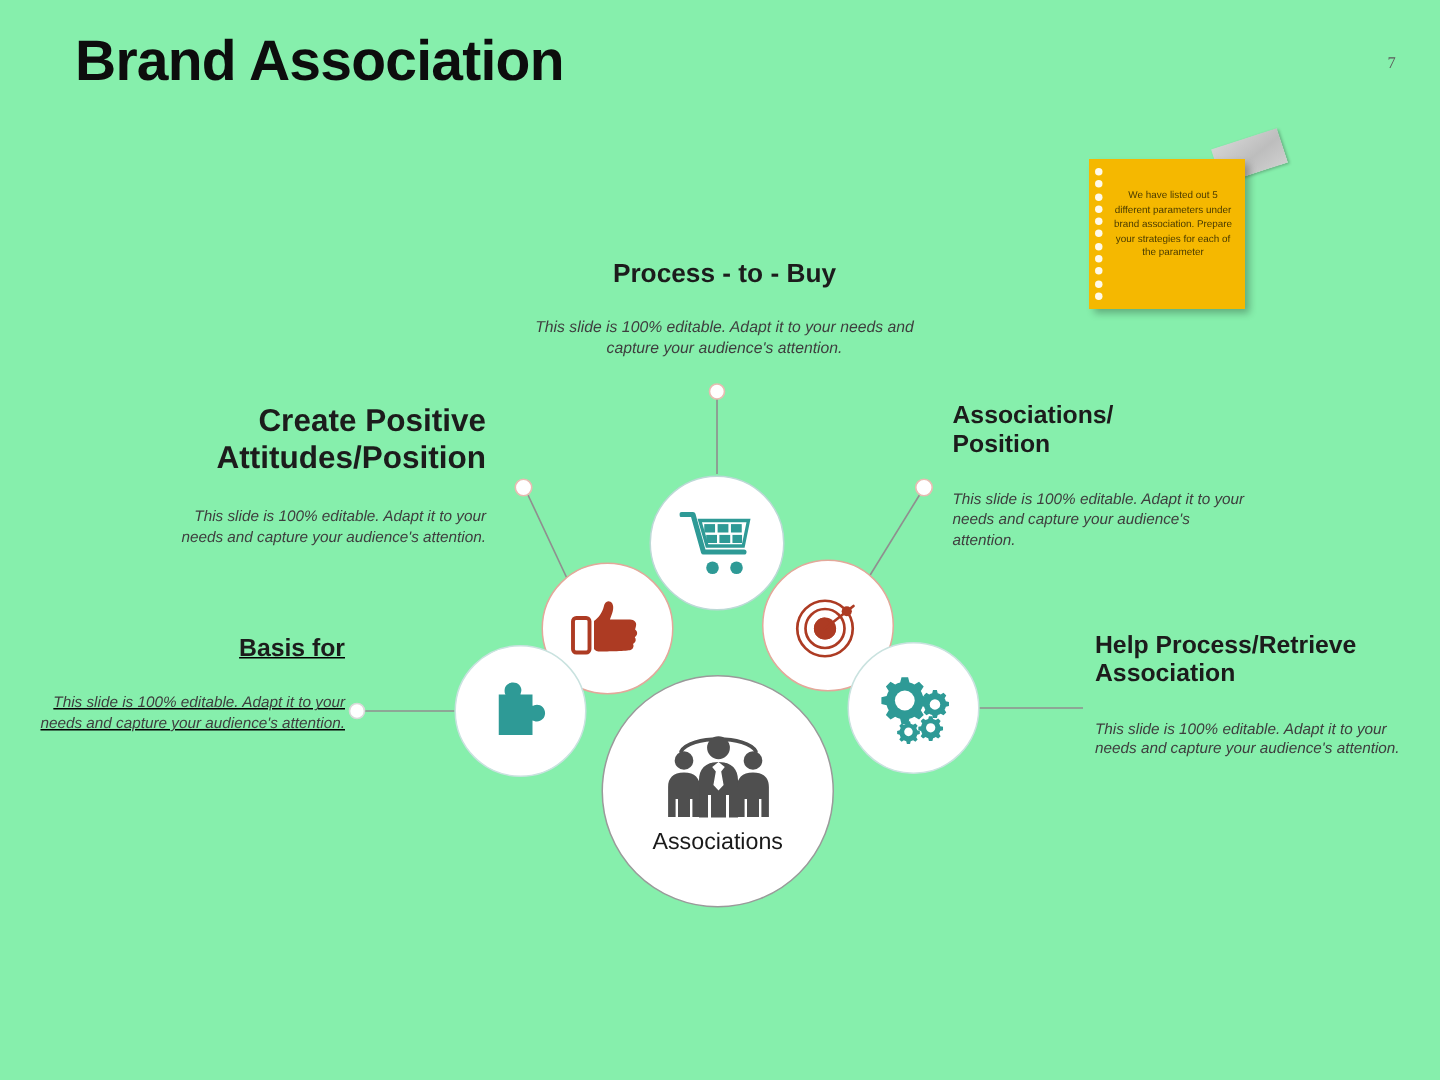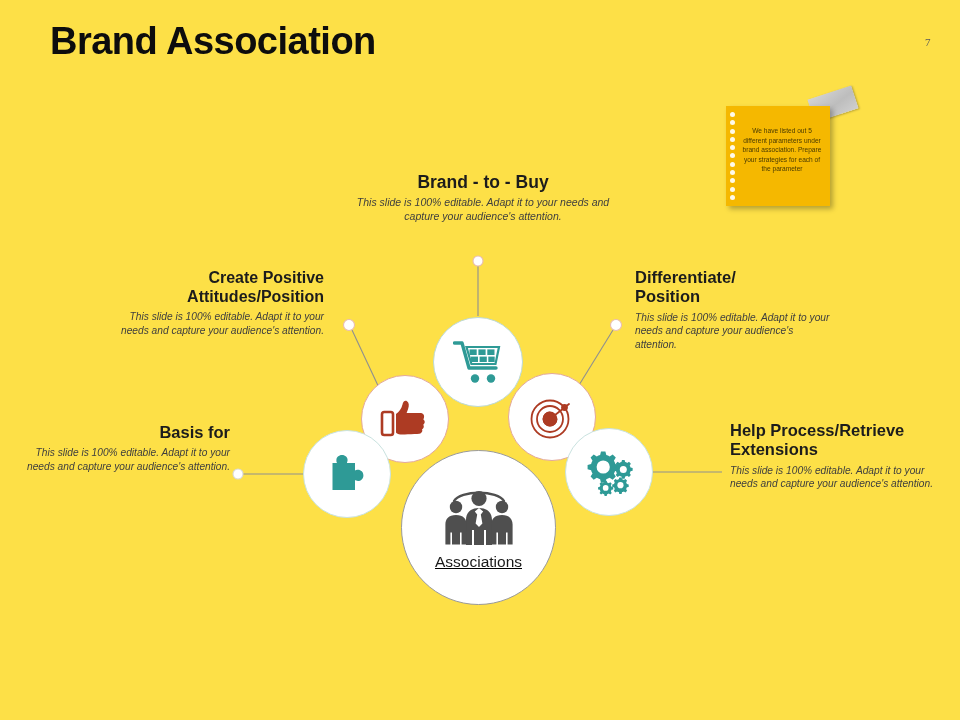--- a/index.html
+++ b/index.html
@@ -3,21 +3,21 @@
 <meta charset="utf-8">
 <style>
   html,body{margin:0;padding:0;}
   body{
     width:960px;height:720px;
     background:#ffffff;
     font-family:"Liberation Sans", sans-serif;
     overflow:hidden;
     position:relative;
   }
-  #slide{position:absolute;left:0;top:0;width:960px;height:720px;background:#fde047;}
+  #slide{position:absolute;left:0;top:0;width:960px;height:720px;background:#86efac;}
 
   
   .page-title{
     position:absolute;left:50px;top:20px;
     font-size:38px;font-weight:bold;color:#0d0d0d;
     letter-spacing:-0.5px;
   }
   .page-number{
     position:absolute;left:925px;top:36px;
     font-size:11px;color:#5a5a5a;
@@ -50,50 +50,49 @@
 
   
   .diagram{position:absolute;left:0;top:0;width:960px;height:720px;}
   svg.wires{position:absolute;left:0;top:0;width:960px;height:720px;}
 
   
   .node{
     position:absolute;border-radius:50%;background:#fff;
     display:flex;align-items:center;justify-content:center;
     box-sizing:border-box;
-    text-decoration:underline;
   }
   .node.center{
     left:401px;top:450px;width:155px;height:155px;
     border:1px solid #9a9a9a;
     flex-direction:column;
   }
   .node.center .lbl{
     font-size:15.5px;color:#1a1a1a;font-weight:normal;margin-top:6px;
   }
   .node.cart   {left:433px;top:317px;width:90px;height:90px;border:1px solid #bcd9d6;}
   .node.thumb  {left:361px;top:375px;width:88px;height:88px;border:1px solid #e3a89a;}
   .node.target {left:508px;top:373px;width:88px;height:88px;border:1px solid #e3a89a;}
   .node.puzzle {left:303px;top:430px;width:88px;height:88px;border:1px solid #c9e2df;}
   .node.gears  {left:565px;top:428px;width:88px;height:88px;border:1px solid #c9e2df;}
 
   
   .blk{position:absolute;}
   .blk .hd{font-weight:bold;color:#1c1c1c;line-height:1.17;}
-  .blk .bd{font-style:italic;color:#3e3e3e;line-height:1.33;margin-top:4px;}
+  .blk .bd{font-style:italic;color:#3e3e3e;line-height:1.33;margin-top:20px;}
 
   .blk.reason{left:352px;top:172px;width:262px;text-align:center;}
   .blk.reason .hd{font-size:17.5px;}
   .blk.reason .bd{font-size:10.5px;}
 
   .blk.positive{left:112px;top:269px;width:212px;text-align:right;}
-  .blk.positive .hd{font-size:16px;}
+  .blk.positive .hd{font-size:21px;}
   .blk.positive .bd{font-size:10.2px;}
 
-  .blk.basis{left:22px;top:423px;width:208px;text-align:right;}
+  .blk.basis{left:22px;top:423px;width:208px;text-align:right;text-decoration:underline;}
   .blk.basis .hd{font-size:16.5px;}
   .blk.basis .bd{font-size:10.2px;}
 
   .blk.diff{left:635px;top:268px;width:200px;text-align:left;}
   .blk.diff .hd{font-size:16.5px;}
   .blk.diff .bd{font-size:10.2px;}
 
   .blk.help{left:730px;top:421px;width:215px;text-align:left;}
   .blk.help .hd{font-size:16.5px;}
   .blk.help .bd{font-size:10.2px;}
@@ -212,41 +211,41 @@
           <circle cx="39.3" cy="21.6" r="3.5" fill="#ffffff"></circle>
           <path d="M35.3 29.5 l2.3 0 l.48 1.85 a6.2 6.2 0 0 1 1.76 .73 l1.63 -1 l1.63 1.63 l-1 1.63 a6.2 6.2 0 0 1 .73 1.76 l1.85 .48 l0 2.3 l-1.85 .48 a6.2 6.2 0 0 1 -.73 1.76 l1 1.63 l-1.63 1.63 l-1.63 -1 a6.2 6.2 0 0 1 -1.76 .73 l-.48 1.85 l-2.3 0 l-.48 -1.85 a6.2 6.2 0 0 1 -1.76 -.73 l-1.63 1 l-1.63 -1.63 l1 -1.63 a6.2 6.2 0 0 1 -.73 -1.76 l-1.85 -.48 l0 -2.3 l1.85 -.48 a6.2 6.2 0 0 1 .73 -1.76 l-1 -1.63 l1.63 -1.63 l1.63 1 a6.2 6.2 0 0 1 1.76 -.73 z"></path>
           <circle cx="36.45" cy="37.2" r="3.1" fill="#ffffff"></circle>
           <path d="M20.6 32.8 l2.1 0 l.44 1.7 a5.7 5.7 0 0 1 1.62 .67 l1.5 -.92 l1.5 1.5 l-.92 1.5 a5.7 5.7 0 0 1 .67 1.62 l1.7 .44 l0 2.1 l-1.7 .44 a5.7 5.7 0 0 1 -.67 1.62 l.92 1.5 l-1.5 1.5 l-1.5 -.92 a5.7 5.7 0 0 1 -1.62 .67 l-.44 1.7 l-2.1 0 l-.44 -1.7 a5.7 5.7 0 0 1 -1.62 -.67 l-1.5 .92 l-1.5 -1.5 l.92 -1.5 a5.7 5.7 0 0 1 -.67 -1.62 l-1.7 -.44 l0 -2.1 l1.7 -.44 a5.7 5.7 0 0 1 .67 -1.62 l-.92 -1.5 l1.5 -1.5 l1.5 .92 a5.7 5.7 0 0 1 1.62 -.67 z"></path>
           <circle cx="21.65" cy="39.9" r="2.85" fill="#ffffff"></circle>
         </g>
       </svg>
     </div>
 
     <div class="blk reason">
-      <div class="hd">Brand - to - Buy</div>
+      <div class="hd">Process - to - Buy</div>
       <div class="bd">This slide is 100% editable. Adapt it to your needs and capture your audience's attention.</div>
     </div>
 
     <div class="blk positive">
       <div class="hd">Create Positive</div>
       <div class="hd">Attitudes/Position</div>
       <div class="bd">This slide is 100% editable. Adapt it to your needs and capture your audience's attention.</div>
     </div>
 
     <div class="blk basis">
       <div class="hd">Basis for</div>
       <div class="bd">This slide is 100% editable. Adapt it to your needs and capture your audience's attention.</div>
     </div>
 
     <div class="blk diff">
-      <div class="hd">Differentiate/</div>
+      <div class="hd">Associations/</div>
       <div class="hd">Position</div>
       <div class="bd">This slide is 100% editable. Adapt it to your needs and capture your audience's attention.</div>
     </div>
 
     <div class="blk help">
       <div class="hd">Help Process/Retrieve</div>
-      <div class="hd">Extensions</div>
+      <div class="hd">Association</div>
       <div class="bd">This slide is 100% editable. Adapt it to your needs and capture your audience's attention.</div>
     </div>
 
   </div>
 </div>
 
 </body></html>

